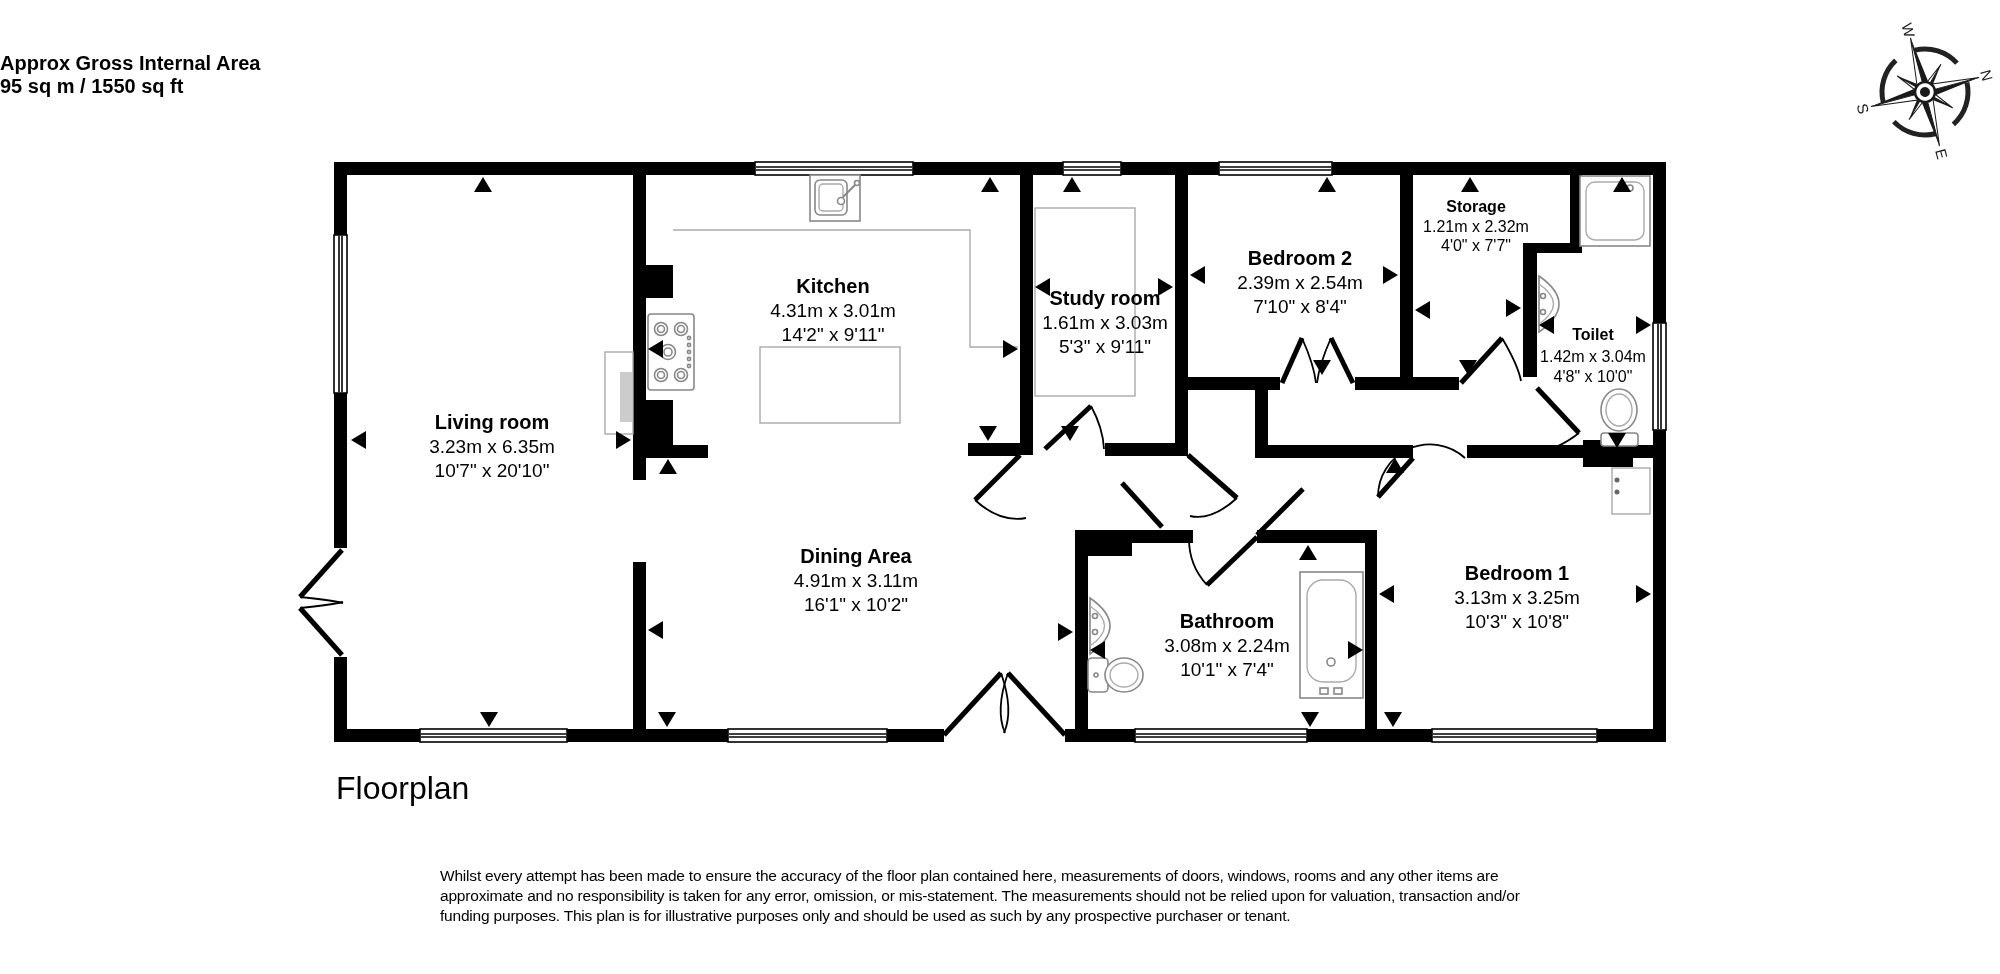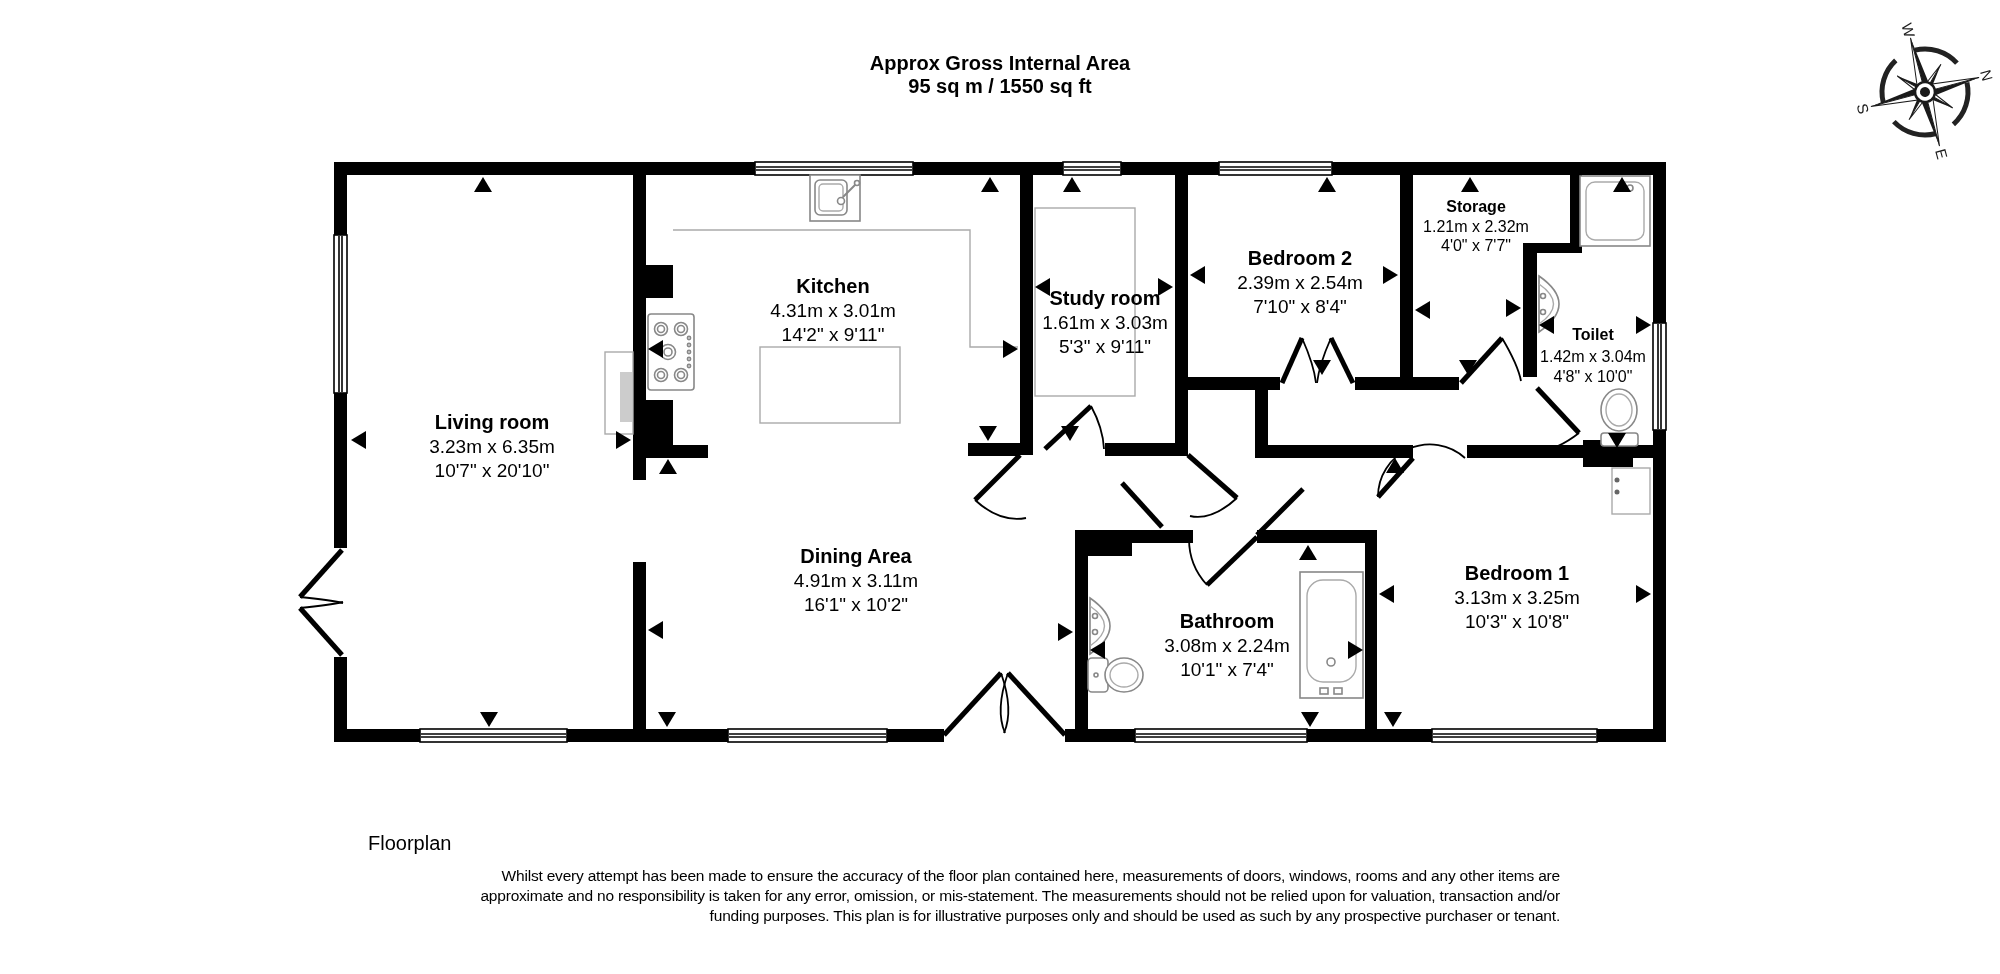--- a/index.html
+++ b/index.html
@@ -1,21 +1,21 @@
 <!DOCTYPE html>
 <html><head>
 <meta charset="utf-8">
 <style>
   html,body{margin:0;padding:0;background:#fff;}
   #page{position:relative;width:2000px;height:974px;background:#fff;overflow:hidden;
         font-family:"Liberation Sans",sans-serif;color:#000;}
-  .title{position:absolute;left:0;top:52px;width:2000px;text-align:center;
+  .title{position:absolute;left:0;top:52px;width:2000px;text-align:left;
          font-size:20px;font-weight:bold;line-height:23px;}
-  .floorplan-label{position:absolute;left:336px;top:832px;font-size:20px;font-weight:400;margin-left:32px;}
-  .disclaimer{position:absolute;left:440px;top:866px;width:1120px;text-align:right;
+  .floorplan-label{position:absolute;left:336px;top:770px;font-size:32px;font-weight:400;}
+  .disclaimer{position:absolute;left:440px;top:866px;width:1120px;text-align:left;
               font-size:15.5px;line-height:20px;letter-spacing:-0.2px;}
   svg text{font-family:"Liberation Sans",sans-serif;}
   .room-name{font-weight:bold;font-size:20px;}
   .room-dim{font-size:19px;}
   .room-name-sm{font-weight:bold;font-size:16px;}
   .room-dim-sm{font-size:16px;}
   .wall{fill:#000;stroke:none;}
   .winbox{fill:#fff;stroke:#000;stroke-width:1.6;}
   .winline{stroke:#000;stroke-width:1.6;}
   .leaf{stroke:#000;stroke-width:5;fill:none;stroke-linecap:butt;}

